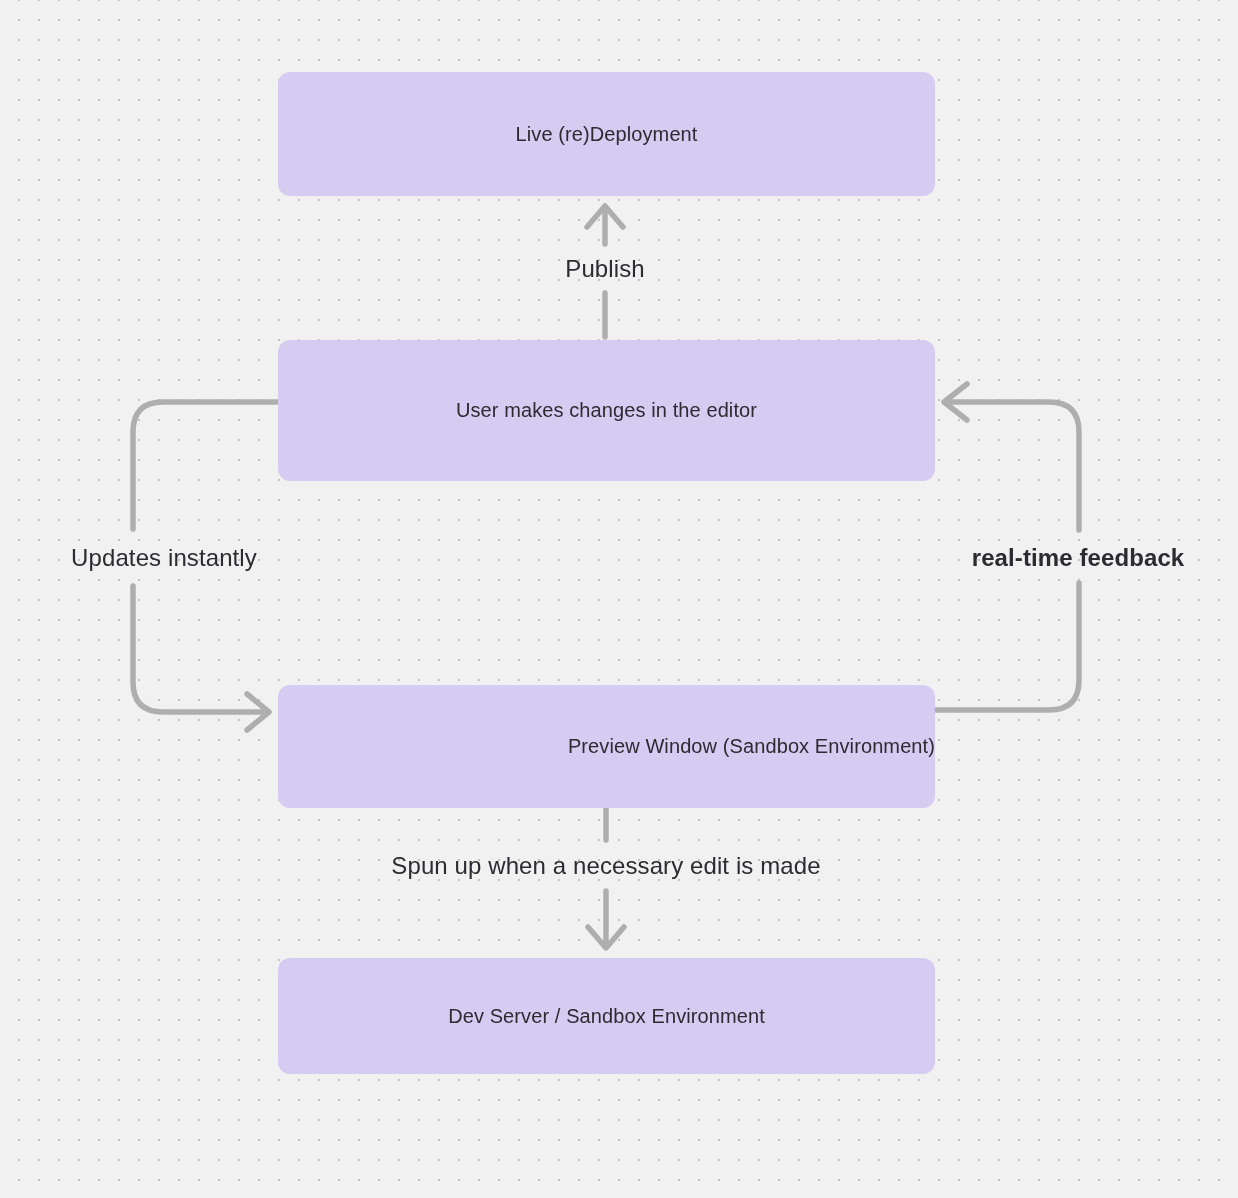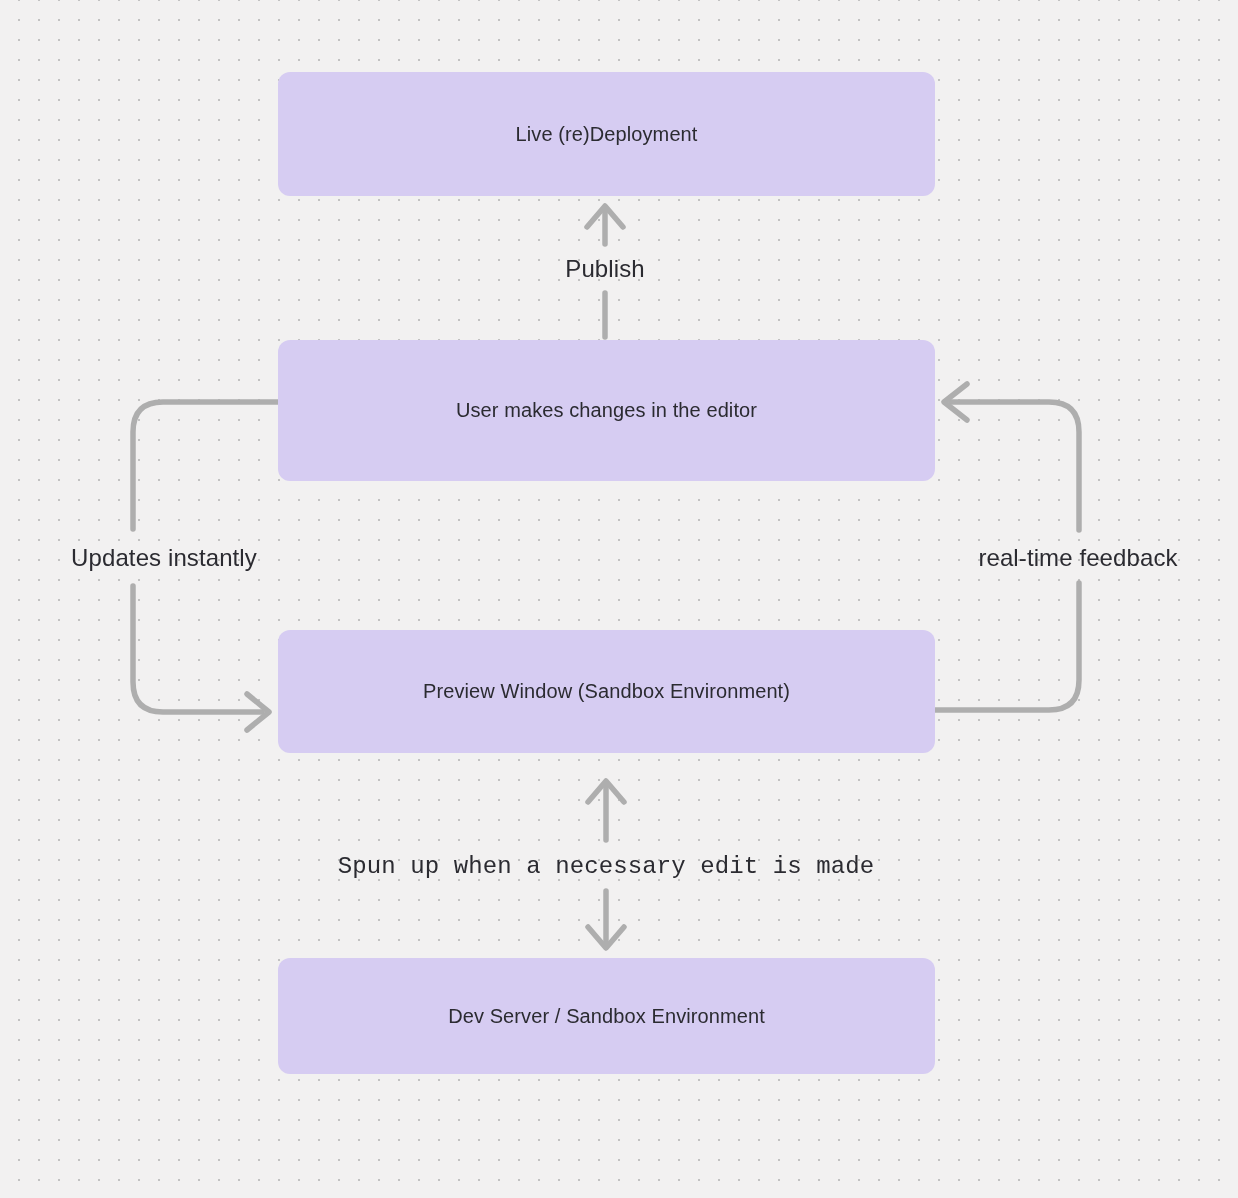--- a/index.html
+++ b/index.html
@@ -94,26 +94,26 @@
   </svg>
 
   <div class="node" style="top:72px;height:124px;">
     <span class="node-label">Live (re)Deployment</span>
   </div>
 
   <div class="node" style="top:340px;height:141px;">
     <span class="node-label">User makes changes in the editor</span>
   </div>
 
-  <div class="node" style="top:630px;height:123px;">
+  <div class="node" style="top:685px;height:123px;justify-content:flex-end;">
     <span class="node-label">Preview Window (Sandbox Environment)</span>
   </div>
 
   <div class="node" style="top:958px;height:116px;">
     <span class="node-label">Dev Server / Sandbox Environment</span>
   </div>
 
   <div class="edge-label" style="left:605px;top:269px;">Publish</div>
   <div class="edge-label" style="left:132px;top:558px;margin-left:32px;">Updates instantly</div>
-  <div class="edge-label" style="left:1078px;top:558px;">real-time feedback</div>
-  <div class="edge-label" style="left:606px;top:866px;font-family:Liberation Mono, monospace;">Spun up when a necessary edit is made</div>
+  <div class="edge-label" style="left:1078px;top:558px;font-weight:bold;">real-time feedback</div>
+  <div class="edge-label" style="left:606px;top:866px;">Spun up when a necessary edit is made</div>
 
 </div>
 
 </body></html>

